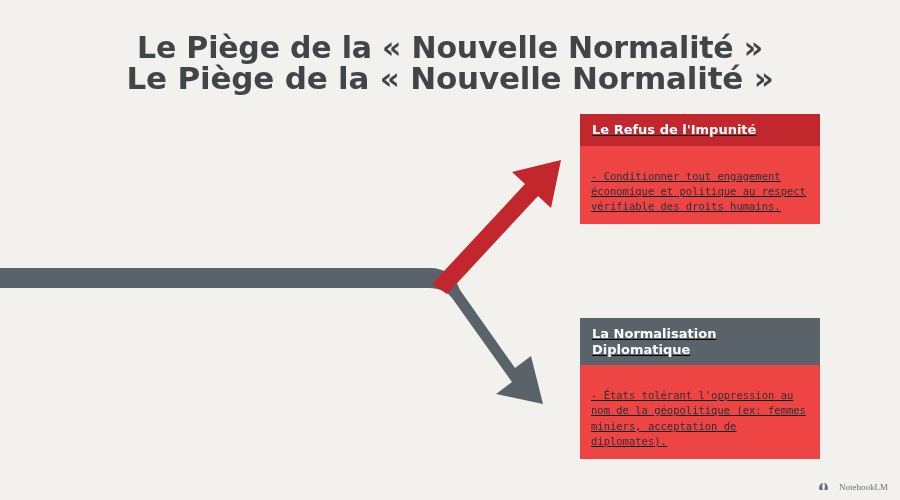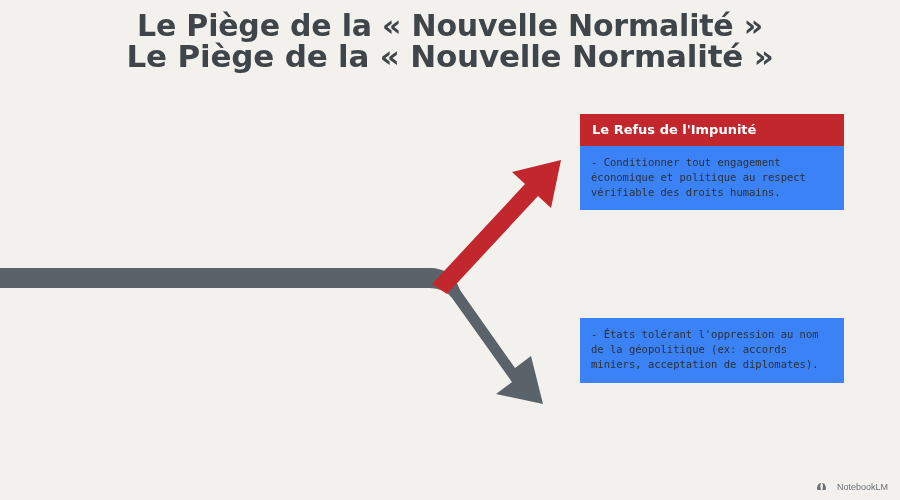--- a/index.html
+++ b/index.html
@@ -11,21 +11,21 @@
     height: 500px;
     background: #f2f1ed;
     font-family: "Liberation Sans", sans-serif;
     overflow: hidden;
     position: relative;
   }
 
   
   .title-block {
     position: absolute;
-    top: 10px;
+    top: 32px;
     left: 0;
     width: 900px;
     text-align: center;
     user-select: none;
   }
   .title-line {
     font-family: "DejaVu Sans", sans-serif;
     font-weight: bold;
     color: #3f4549;
     letter-spacing: -0.2px;
@@ -42,34 +42,35 @@
   
   #diagram {
     position: absolute;
     left: 0;
     top: 0;
   }
 
   
   .card {
     position: absolute;
-    width: 264px;
+    width: 240px;
     box-sizing: border-box;
+    text-decoration: underline;
   }
   .card-header {
     font-family: "DejaVu Sans", sans-serif;
     font-weight: bold;
     font-size: 13px;
     color: #ffffff;
     padding: 8px 10px 8px 12px;
     line-height: 1.2;
   }
   .card-body {
-    background: #3b82f6;
-    padding: 9px 11px 10px 11px;
+    background: #ef4444;
+    padding: 23px 11px 10px 11px;
     font-family: "DejaVu Sans Mono", monospace;
     font-size: 10.5px;
     line-height: 1.45;
     color: #2d3135;
   }
   .card-body p {
     margin: 0 0 9px 0;
   }
   .card-body p:last-child {
     margin-bottom: 0;
@@ -90,21 +91,21 @@
     background: #5a6369;
   }
 
   
   .watermark {
     position: absolute;
     right: 12px;
     bottom: 8px;
     display: flex;
     gap: 10px;
-    font-family: Liberation Sans, sans-serif;
+    font-family: Liberation Serif, serif;
     font-size: 9px;
     color: #6b7075;
     user-select: none;
   }
   .watermark .wm-icon {
     display: inline-block;
     width: 11px;
     height: 9px;
   }
 </style>
@@ -124,22 +125,23 @@
 </svg>
 
 <div class="card" id="card-top">
   <div class="card-header">Le Refus de l'Impunité</div>
   <div class="card-body">
     <p>- Conditionner tout engagement économique et politique au respect vérifiable des droits humains.</p>
   </div>
 </div>
 
 <div class="card" id="card-bottom">
+  <div class="card-header">La Normalisation Diplomatique</div>
   <div class="card-body">
-    <p>- États tolérant l'oppression au nom de la géopolitique (ex: accords miniers, acceptation de diplomates).</p>
+    <p>- États tolérant l'oppression au nom de la géopolitique (ex: femmes miniers, acceptation de diplomates).</p>
   </div>
 </div>
 
 <div class="watermark">
   <span class="wm-icon">
     <svg width="11" height="9" viewBox="0 0 11 9">
       <path d="M1 7.5 C1 3 3 1 5 1 C4 3 4 6 5 8 C3 8 1.6 8 1 7.5 Z" fill="#6b7075"></path>
       <path d="M6.2 1 C8.2 1 10 3 10 7.5 C9.4 8 8 8 6.2 8 C7.2 6 7.2 3 6.2 1 Z" fill="#6b7075"></path>
     </svg>
   </span>

